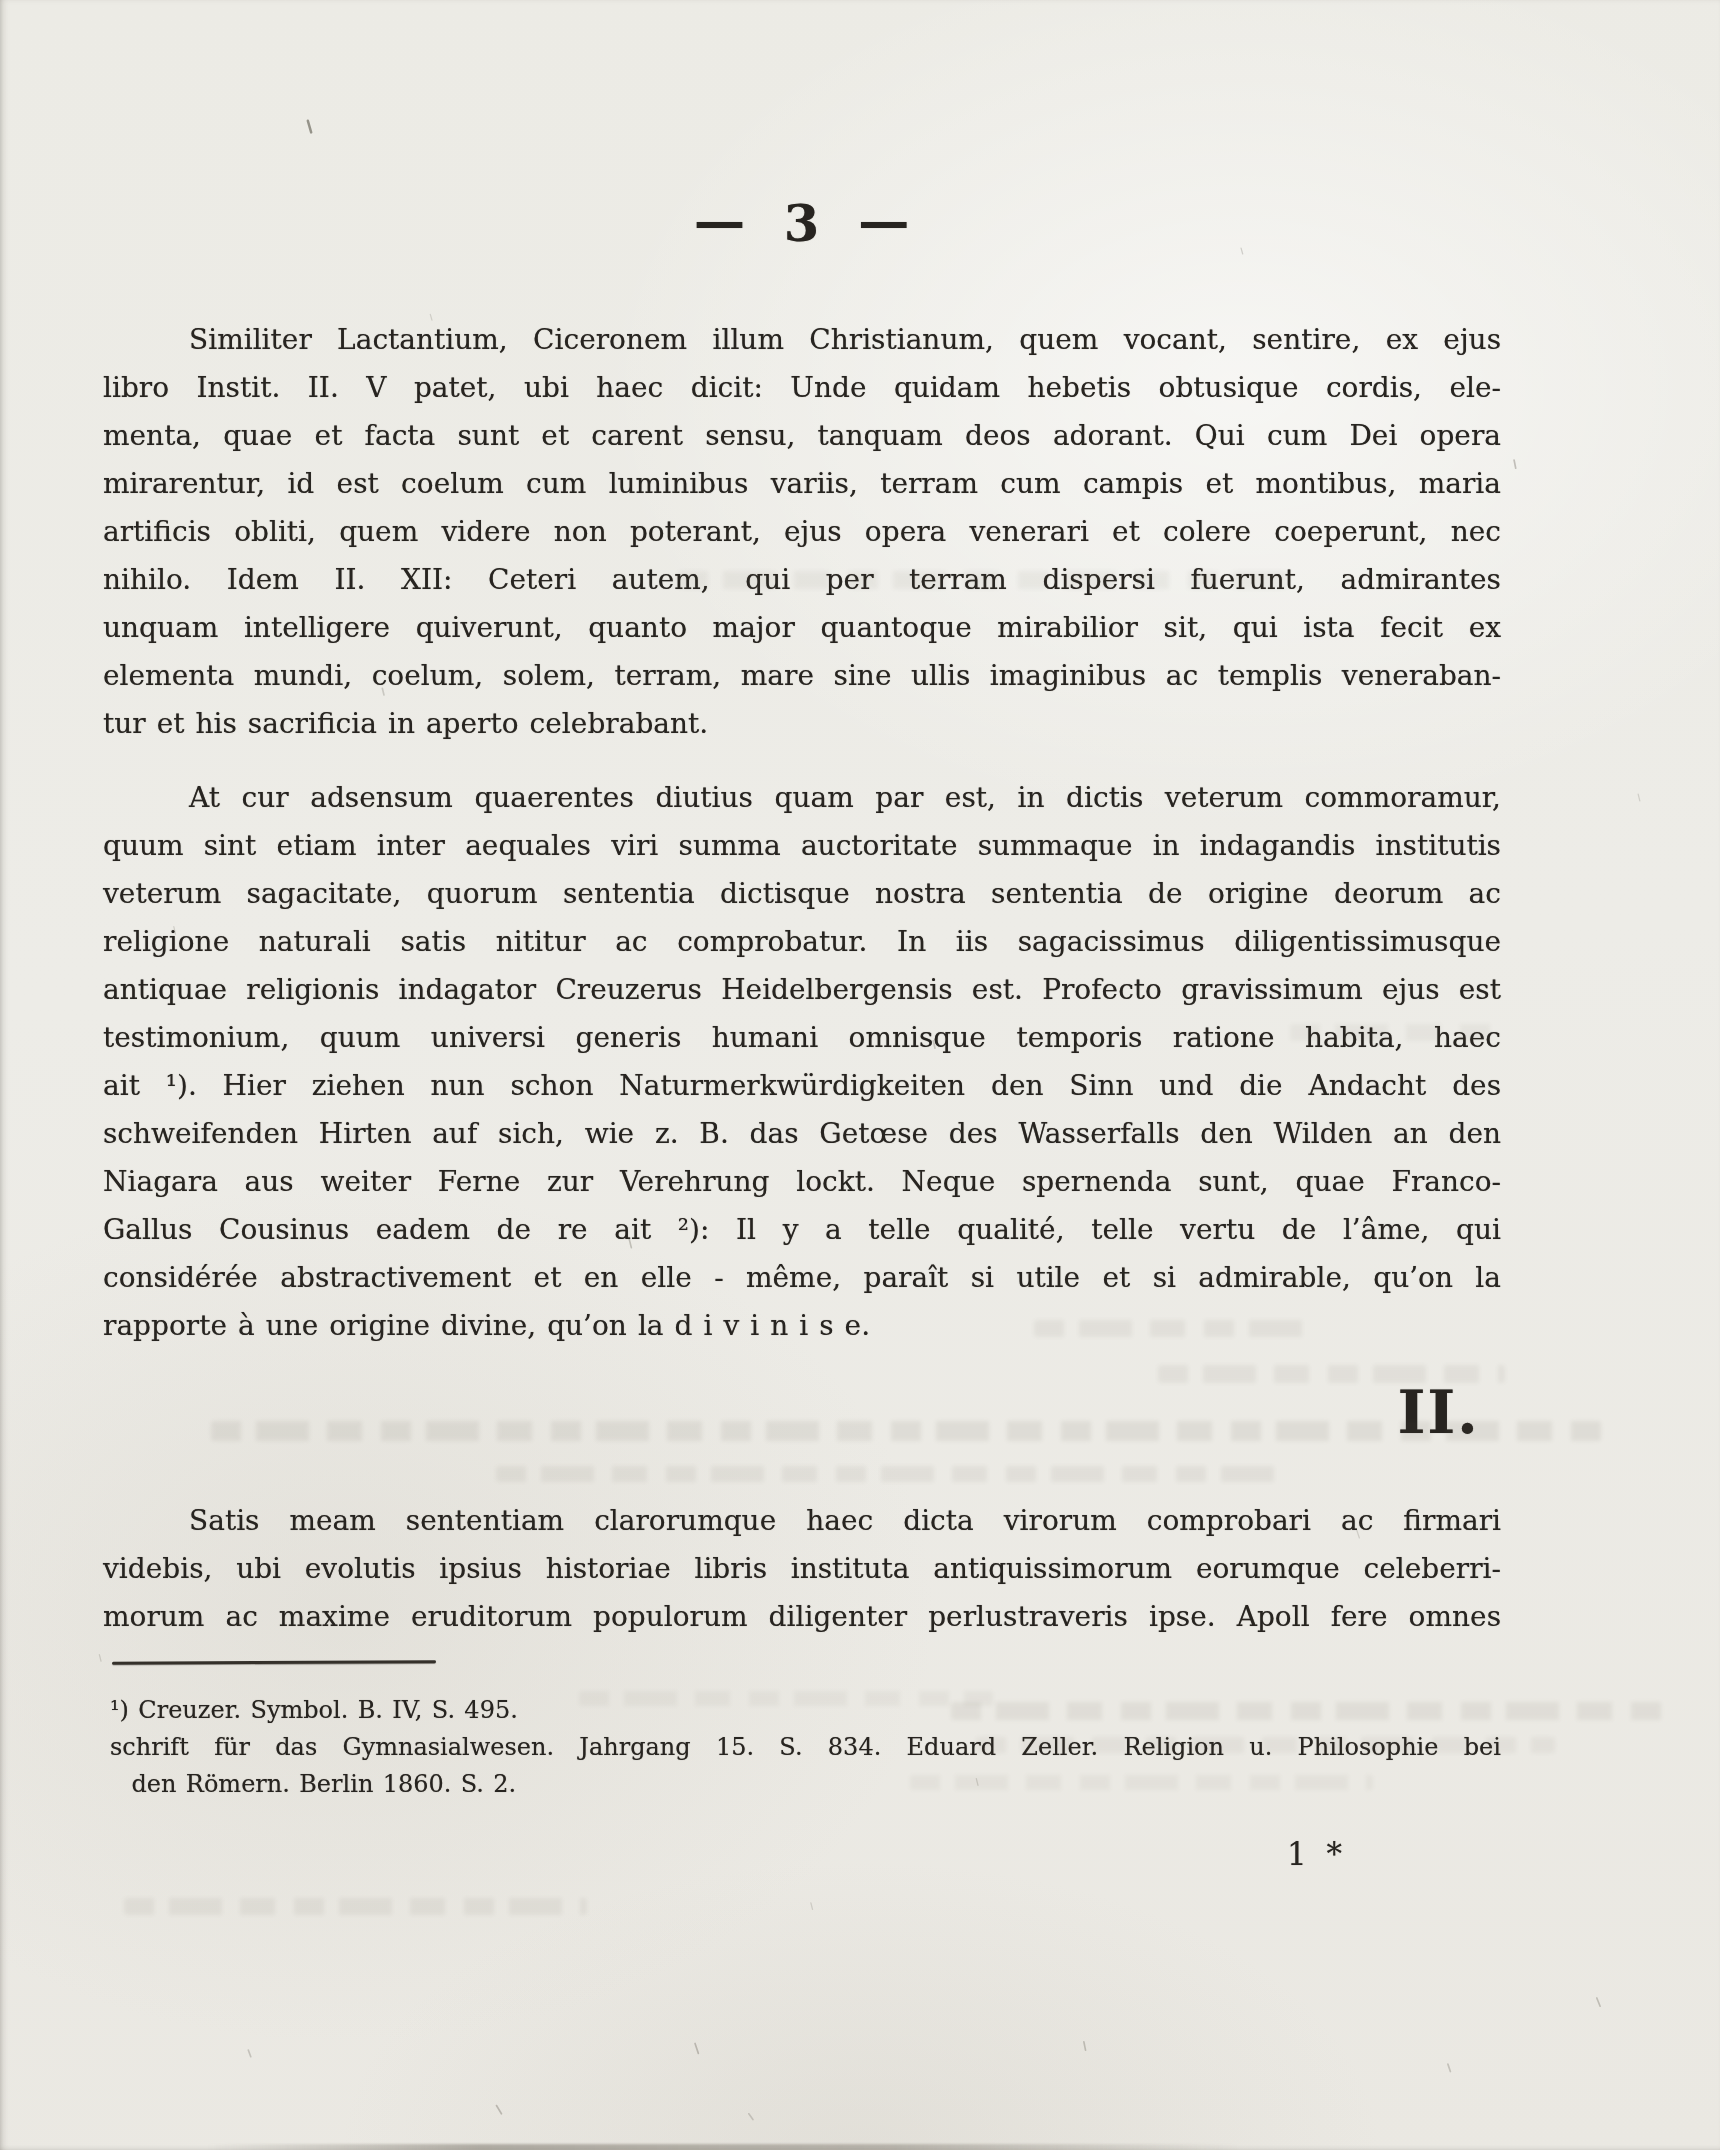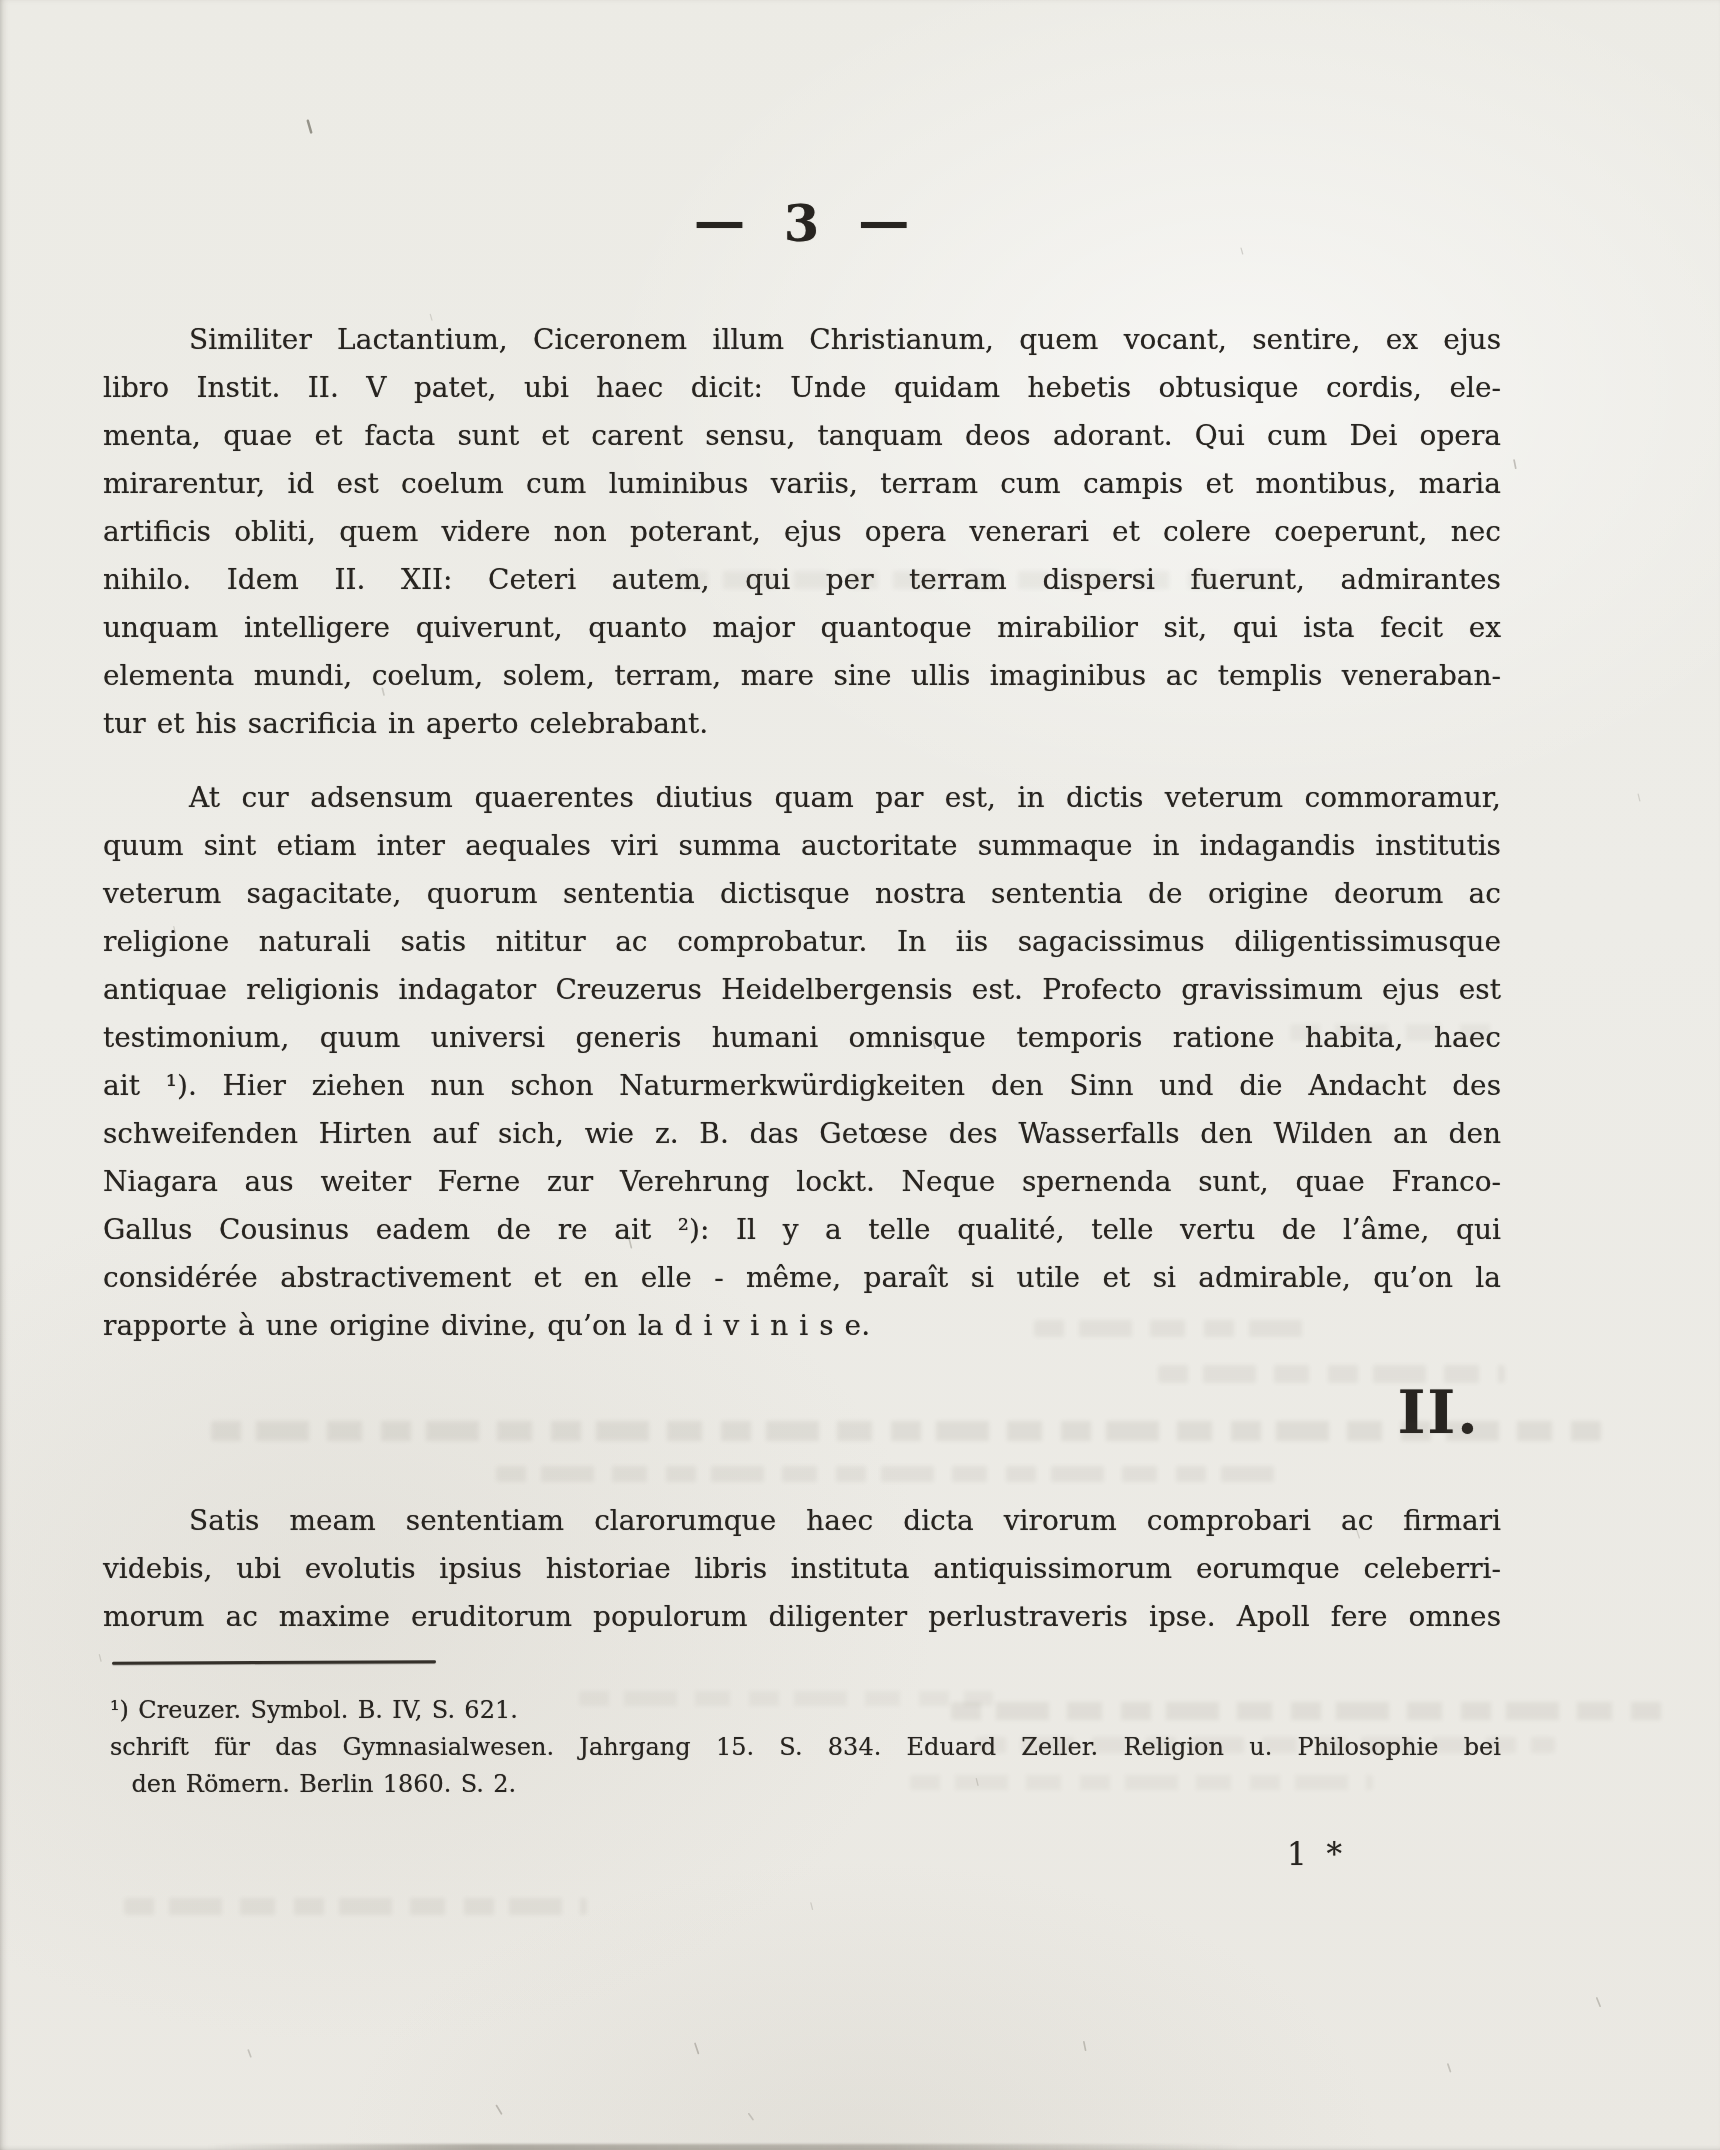--- a/index.html
+++ b/index.html
@@ -113,21 +113,21 @@
   <div class="column para justify-last" style="position:absolute;top:1497px;">
       <div class="line">Satis meam sententiam clarorumque haec dicta virorum comprobari ac firmari</div>
       <div class="line">videbis, ubi evolutis ipsius historiae libris instituta antiquissimorum eorumque celeberri-</div>
       <div class="line">morum ac maxime eruditorum populorum diligenter perlustraveris ipse.  Apoll fere omnes</div>
     </div>
 
   <div class="fn-rule"></div>
 
   <div class="footnotes" style="position:absolute;">
     <div class="footnote">
-        <div class="line">¹) Creuzer.  Symbol.  B. IV,  S. 621.</div>
+        <div class="line">¹) Creuzer.  Symbol.  B. IV,  S. 495.</div>
       </div>
     <div class="footnote">
         <div class="line">schrift für das Gymnasialwesen.  Jahrgang 15. S. 834.  Eduard Zeller.  Religion u. Philosophie bei</div>
         <div class="line">den Römern.  Berlin 1860.  S. 2.</div>
       </div>
   </div>
 
   <div class="signature">1 *</div>
 
   <div class="ghost" style="left:678px;top:571px;width:612px;height:18px;opacity:.06;"></div>

